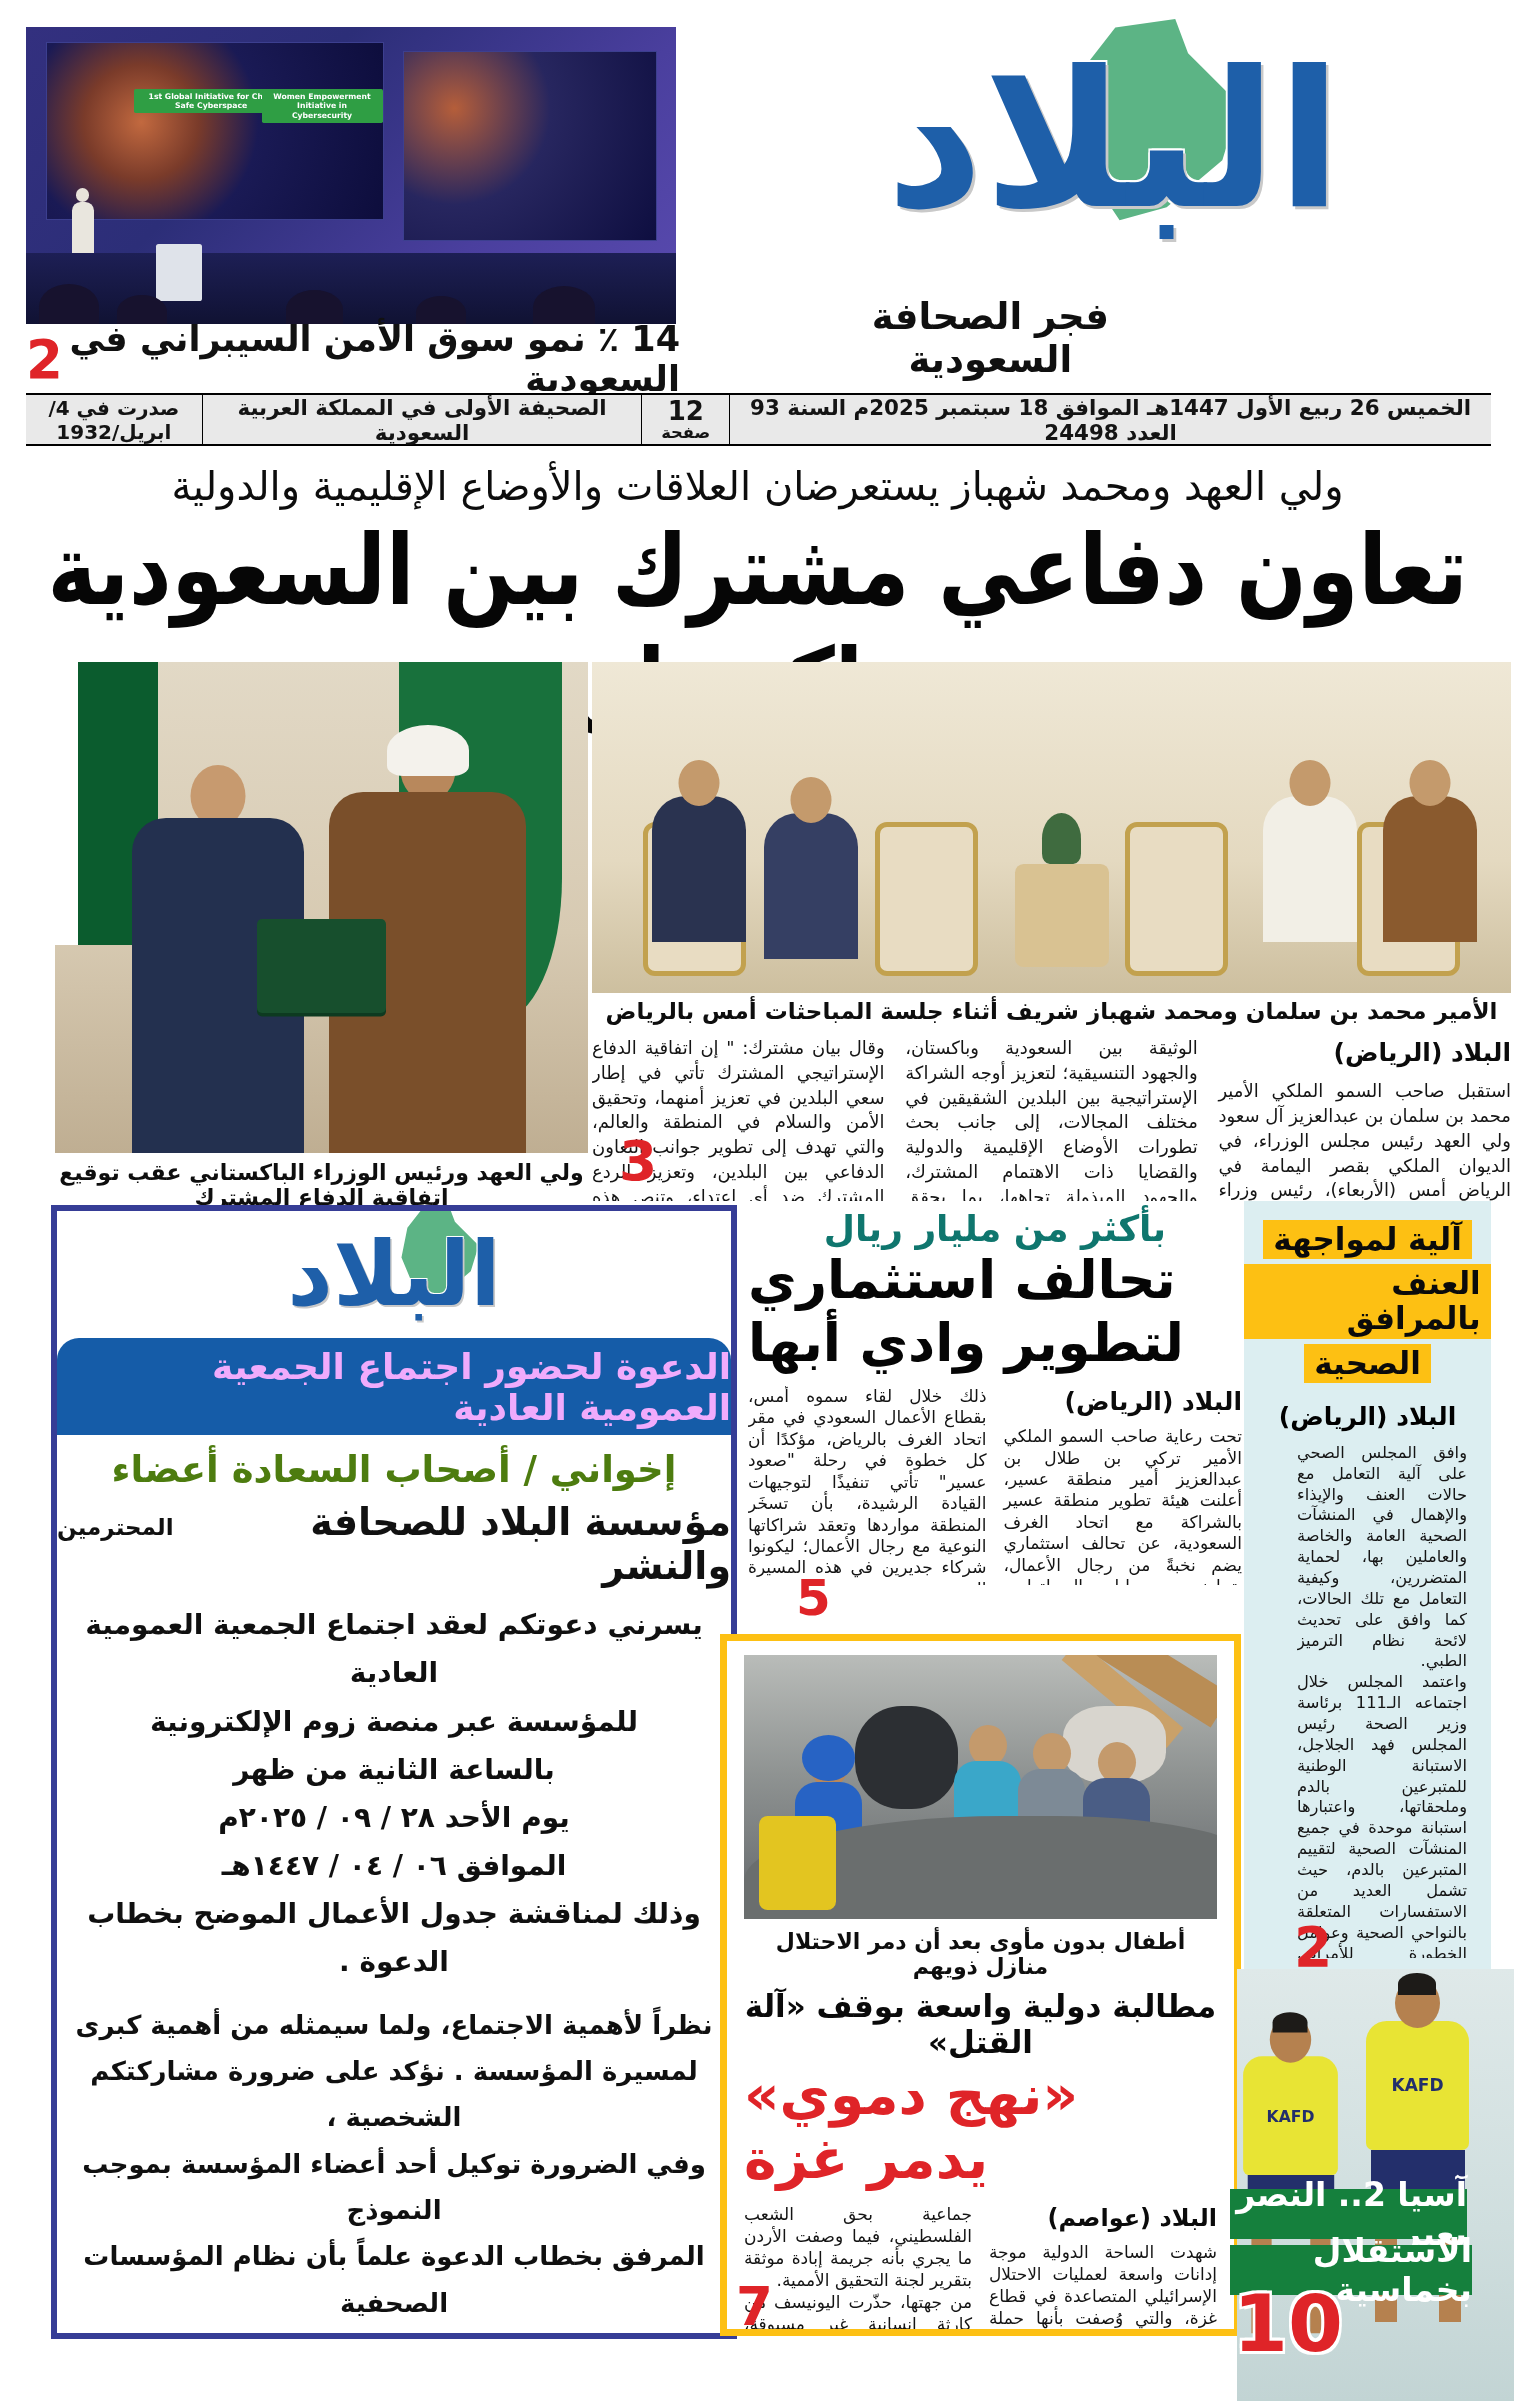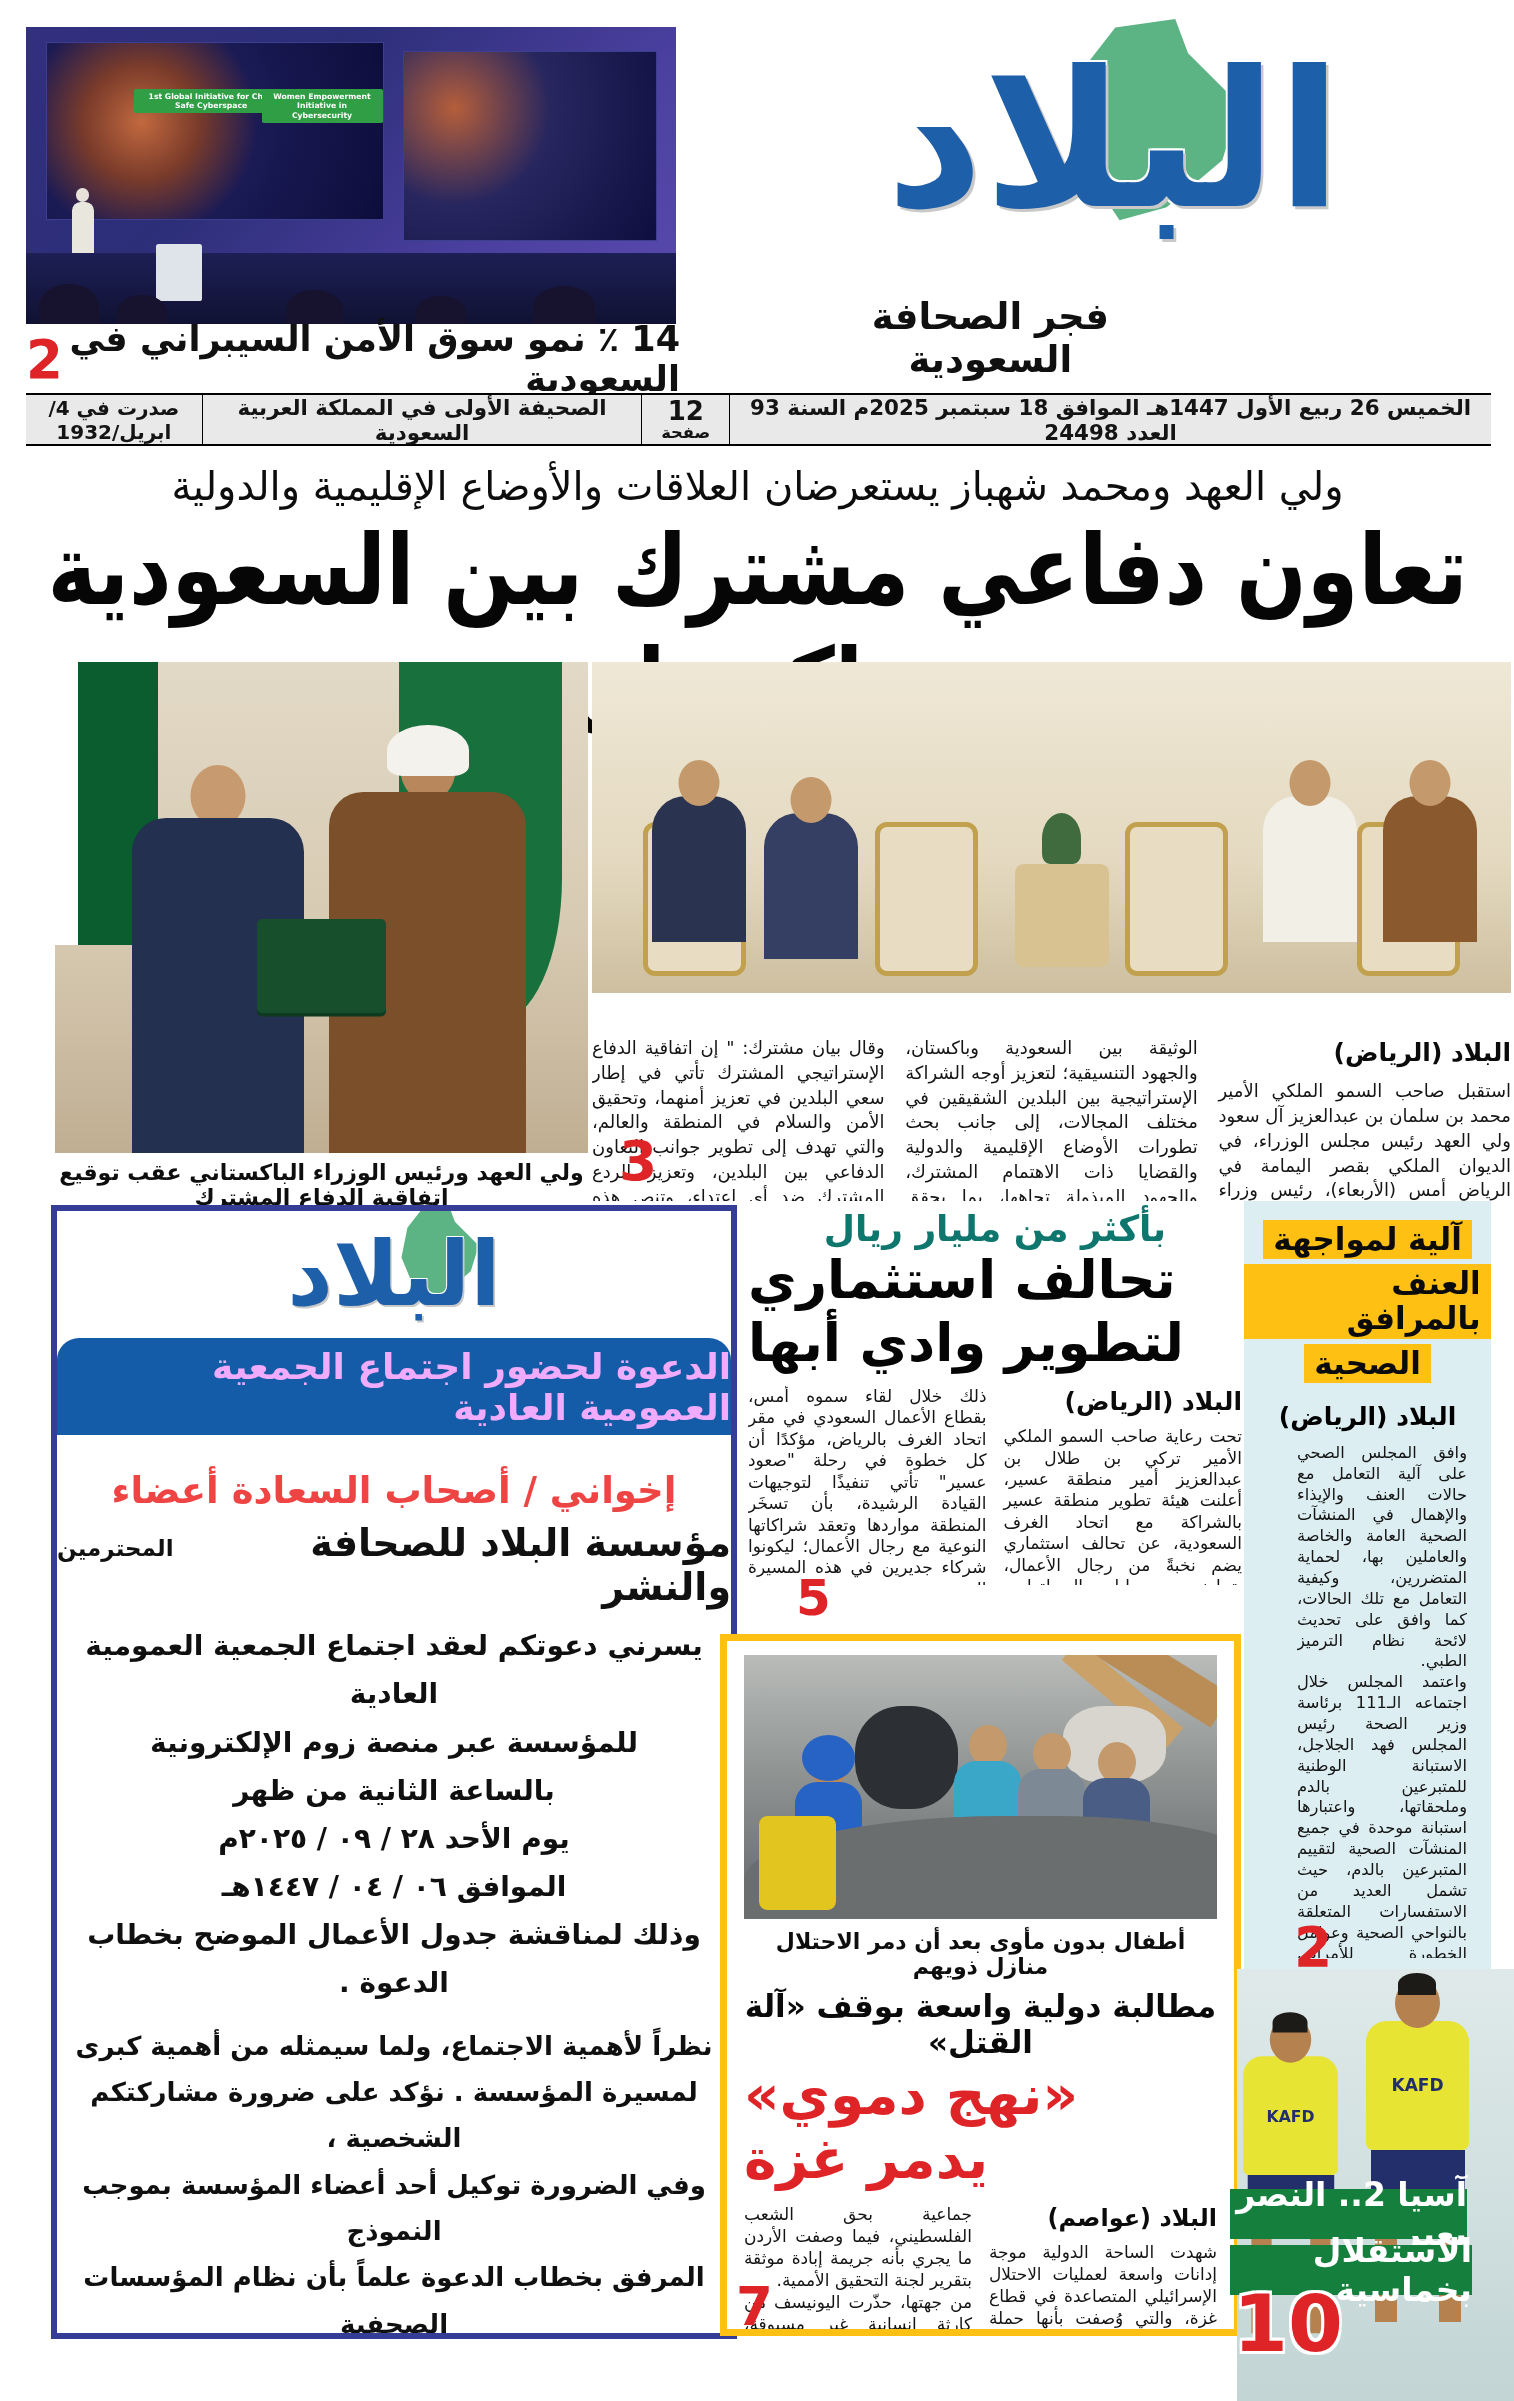--- a/index.html
+++ b/index.html
@@ -101,21 +101,21 @@
   .num3{left:619px;top:1134px;font-size:55px}
 
   
   .ann{left:51px;top:1205px;width:686px;height:1134px;border:6.9px solid #363d96;background:#fff;overflow:hidden}
   .ann-logo{position:relative;height:127px;display:flex;justify-content:center;align-items:center}
   .ann-logo .map{position:absolute;left:50%;top:-5.1px;transform:translateX(-12%);width:103px;height:99px}
   .ann-logo .lg{position:relative;font-size:89px;font-weight:900;color:#1e5fa9;letter-spacing:-1.7px;line-height:1;
     text-shadow:1.7px 1.7px 0 #c9c9c9,-0.9px -0.9px 0 #fff,0.9px -0.9px 0 #fff,-0.9px 0.9px 0 #fff}
   .ann-banner{height:97px;background:#155ca8;color:#f0abfc;display:flex;align-items:center;justify-content:center;
     font-size:36px;font-weight:700;border-radius:22px 22px 0 0}
-  .ann-salute{margin-top:34px;text-align:center;font-size:37px;font-weight:900;color:#ef4444}
+  .ann-salute{margin-top:13px;text-align:center;font-size:37px;font-weight:900;color:#4d7c0f}
   .ann-org{margin-top:8.6px;display:flex;direction:rtl;justify-content:center;align-items:baseline;gap:12px}
   .ann-org .o{font-size:38px;font-weight:900;color:#111}
   .ann-org .h{font-size:23px;font-weight:900;color:#111}
   .ann-body{margin-top:13.7px;text-align:center;font-size:28px;font-weight:900;line-height:1.72;color:#101010}
   .ann-note{margin-top:15.4px;text-align:center;font-size:26px;font-weight:900;line-height:1.78;color:#101010}
 
   
   .inv{left:748px;top:1208px;width:494px;height:410px}
   .inv .k{text-align:center;font-size:36px;font-weight:900;color:#0f766e}
   .inv .h1,.inv .h2{text-align:left;font-size:53px;font-weight:900;color:#050505;letter-spacing:-1.7px;line-height:1.18}
@@ -253,20 +253,21 @@
     <div class="pot"></div>
     <div class="table-c"></div>
     <div class="sit white">
         <div class="hd"></div>
       </div>
     <div class="sit bisht">
         <div class="hd"></div>
       </div>
   </div>
 
+  <div class="abs cap cap-right rtl">الأمير محمد بن سلمان ومحمد شهباز شريف أثناء جلسة المباحثات أمس بالرياض</div>
 
   <div class="abs lead-cols">
     <div class="col">
       <div class="byline rtl">البلاد (الرياض)</div>
       <span>استقبل صاحب السمو الملكي الأمير محمد بن سلمان بن عبدالعزيز آل سعود ولي العهد رئيس مجلس الوزراء، في الديوان الملكي بقصر اليمامة في الرياض أمس (الأربعاء)، رئيس وزراء باكستان محمد شهباز شريف. واستعرض الجانبان خلال جلسة مباحثات رسمية العلاقات الثنائية</span>
     </div>
     <div class="col">الوثيقة بين السعودية وباكستان، والجهود التنسيقية؛ لتعزيز أوجه الشراكة الإستراتيجية بين البلدين الشقيقين في مختلف المجالات، إلى جانب بحث تطورات الأوضاع الإقليمية والدولية والقضايا ذات الاهتمام المشترك، والجهود المبذولة تجاهها، بما يحقق الأمن والاستقرار. ووقع ولي العهد ورئيس وزراء باكستان على اتفاقية الدفاع الإستراتيجي المشترك بين المملكة وباكستان.</div>
     <div class="col">وقال بيان مشترك: " إن اتفاقية الدفاع الإستراتيجي المشترك تأتي في إطار سعي البلدين في تعزيز أمنهما، وتحقيق الأمن والسلام في المنطقة والعالم، والتي تهدف إلى تطوير جوانب التعاون الدفاعي بين البلدين، وتعزيز الردع المشترك ضد أي اعتداء، وتنص هذه الاتفاقية على أن أي اعتداء على أي من البلدين، هو اعتداء على كليهما ".</div>
   </div>
   <div class="abs num3 red-num">3</div>

